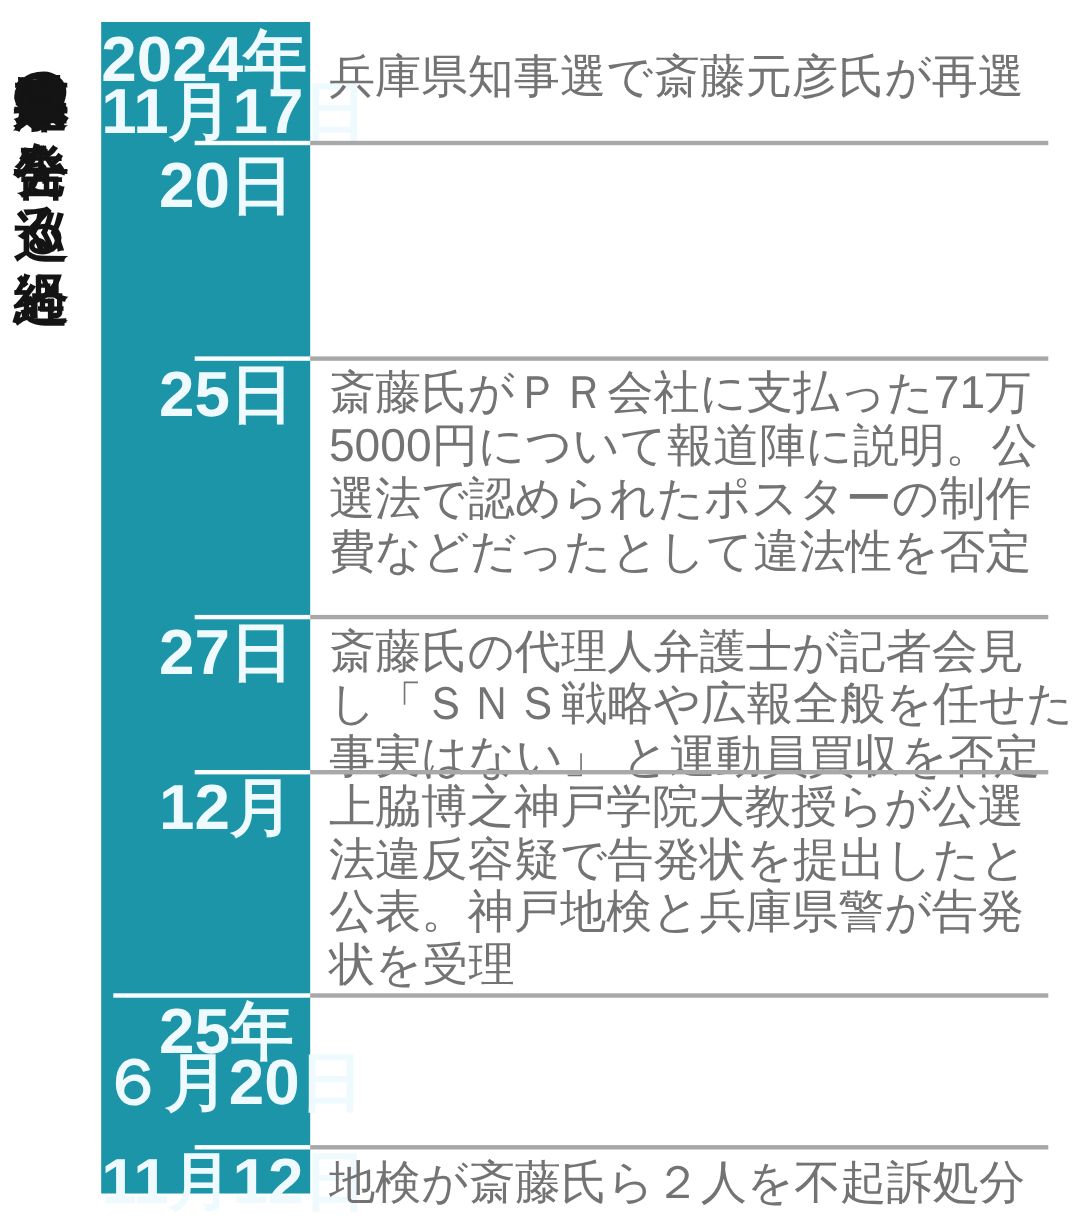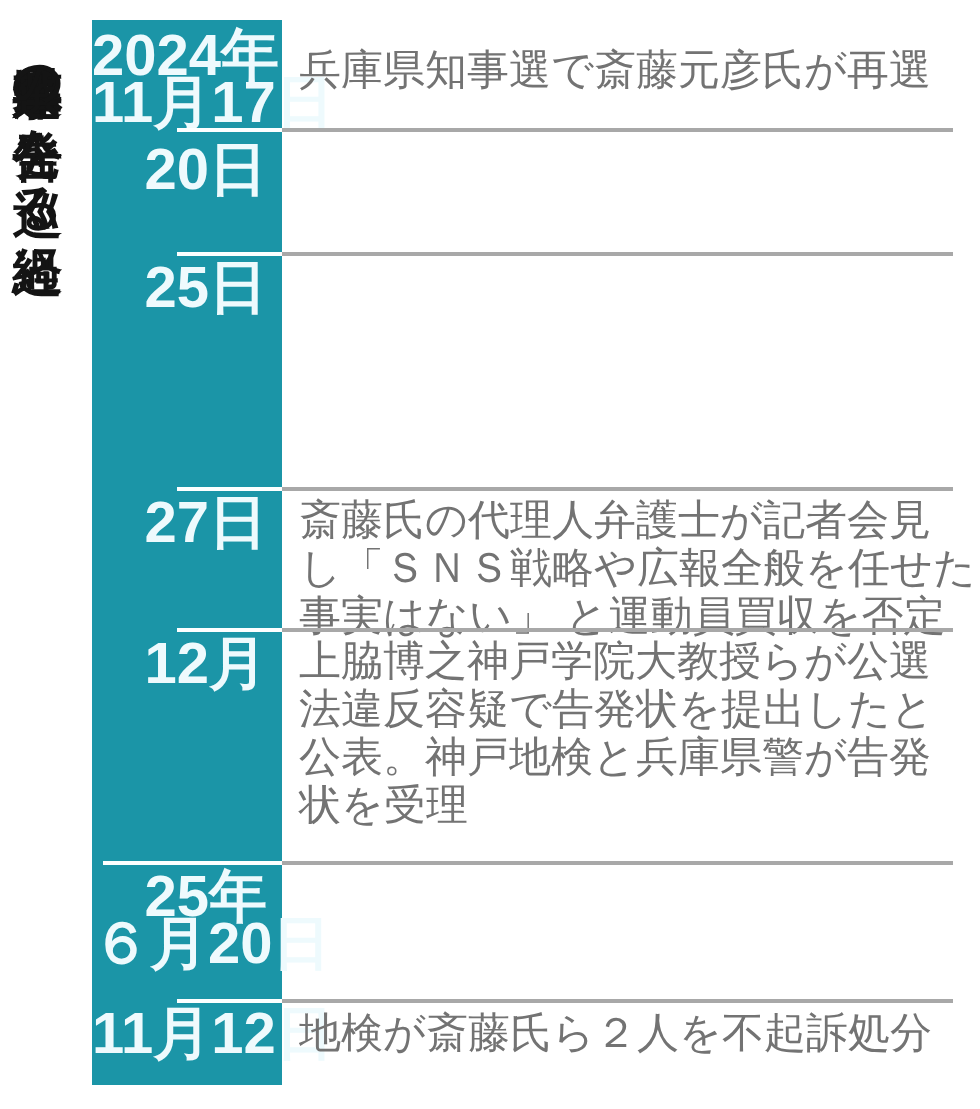--- a/index.html
+++ b/index.html
@@ -12,22 +12,22 @@
   .vtitle{
     position:absolute;left:12px;top:26px;height:720px;
     writing-mode:vertical-rl;text-orientation:upright;
     font-size:50px;font-weight:800;line-height:1.02;letter-spacing:1px;
     color:#141414;white-space:pre;
   }
   
   .timeline{position:absolute;left:92px;top:20px;width:861px;}
   .tealbar{position:absolute;left:0;top:0;width:190px;height:1065px;background:#1b95a7;}
   .row{position:relative;display:flex;}
-  .r1{height:108px}.r2{height:124px}.r3{height:235px}
-  .r4{height:141px}.r5{height:233px}.r6{height:138px}.r7{height:62px}
+  .r1{height:108px}.r2{height:196px}.r3{height:235px}
+  .r4{height:141px}.r5{height:203px}.r6{height:138px}.r7{height:62px}
   .date{
     width:190px;box-sizing:border-box;flex:0 0 190px;
     padding:11px 15px 0 0;text-align:right;
     font-size:58px;font-weight:700;line-height:47px;
     color:#eefafd;white-space:pre;position:relative;z-index:1;
   }
   .text{
     box-sizing:border-box;padding:9px 0 0 17px;
     font-size:42px;font-weight:500;line-height:48px;
     color:#737373;white-space:pre;position:relative;z-index:1;
@@ -62,20 +62,24 @@
       </div>
     <div class="date">20日</div>
   </div>
 
   <div class="row r3">
     <div class="divider">
         <span class="dw"></span>
         <span class="dg"></span>
       </div>
     <div class="date">25日</div>
+    <div class="text">斎藤氏がＰＲ会社に支払った71万
+5000円について報道陣に説明。公
+選法で認められたポスターの制作
+費などだったとして違法性を否定</div>
   </div>
 
   <div class="row r4">
     <div class="divider">
         <span class="dw"></span>
         <span class="dg"></span>
       </div>
     <div class="date">27日</div>
     <div class="text">斎藤氏の代理人弁護士が記者会見
 し「ＳＮＳ戦略や広報全般を任せた

